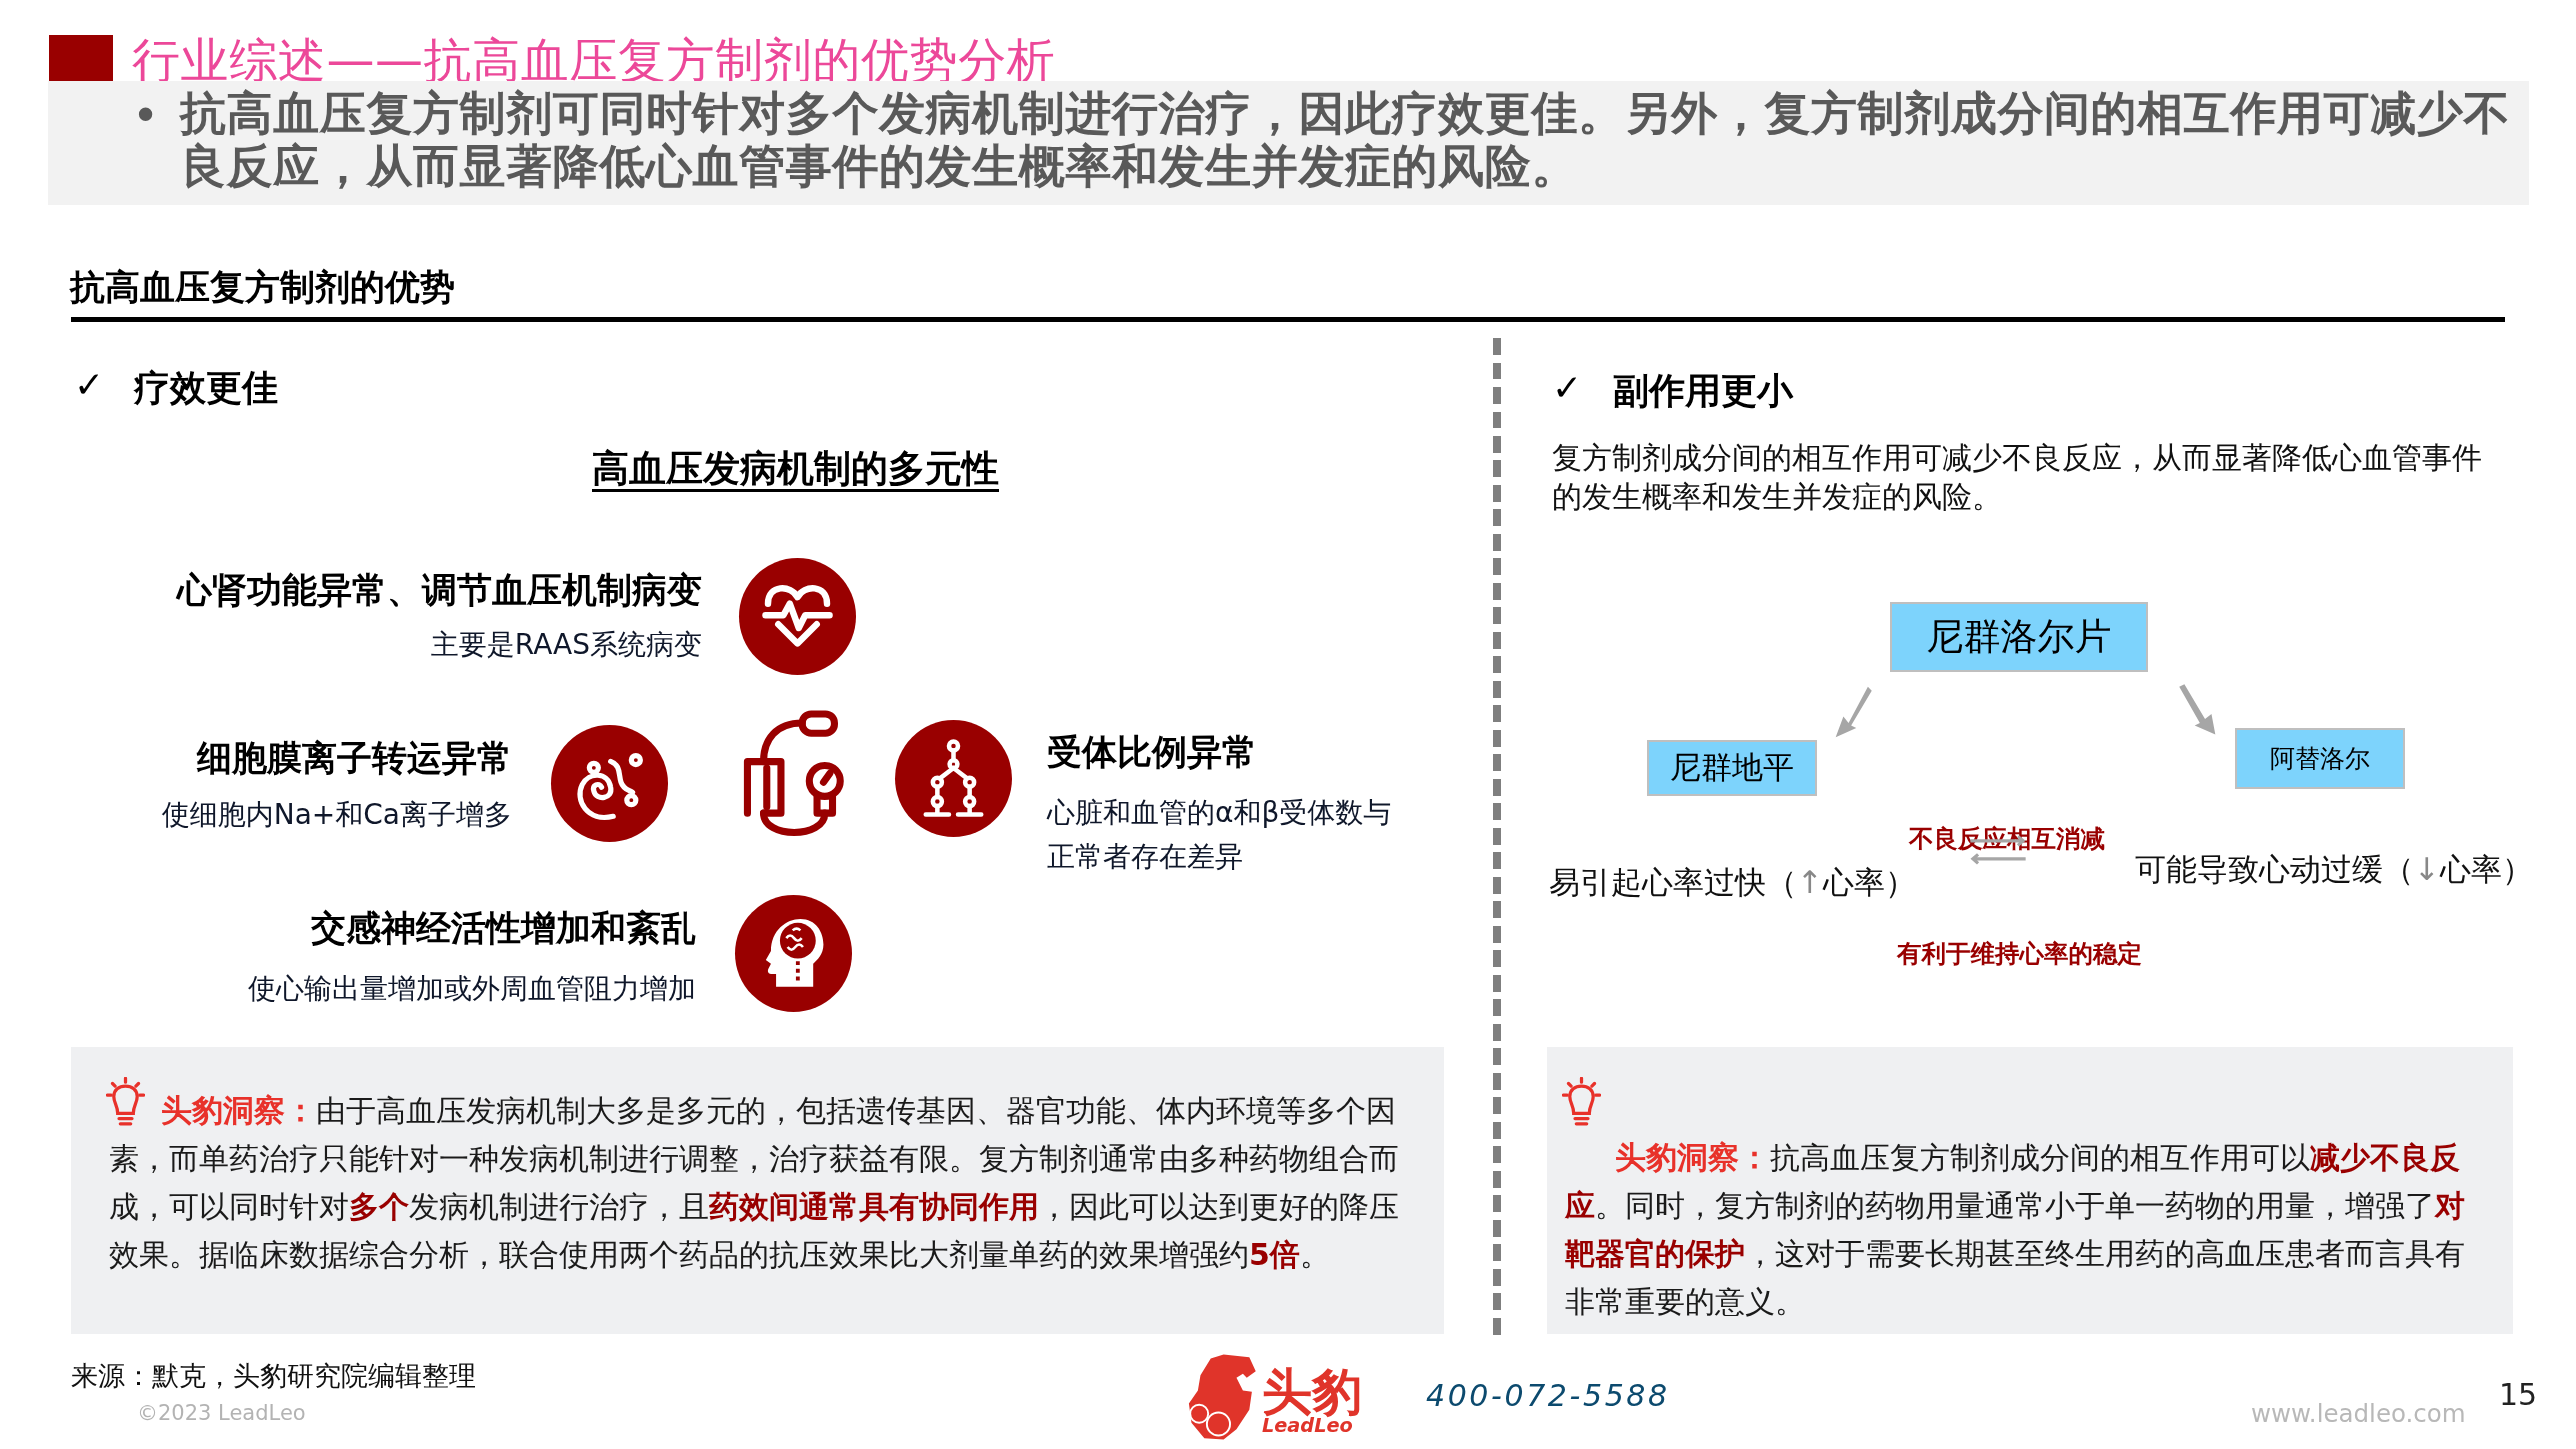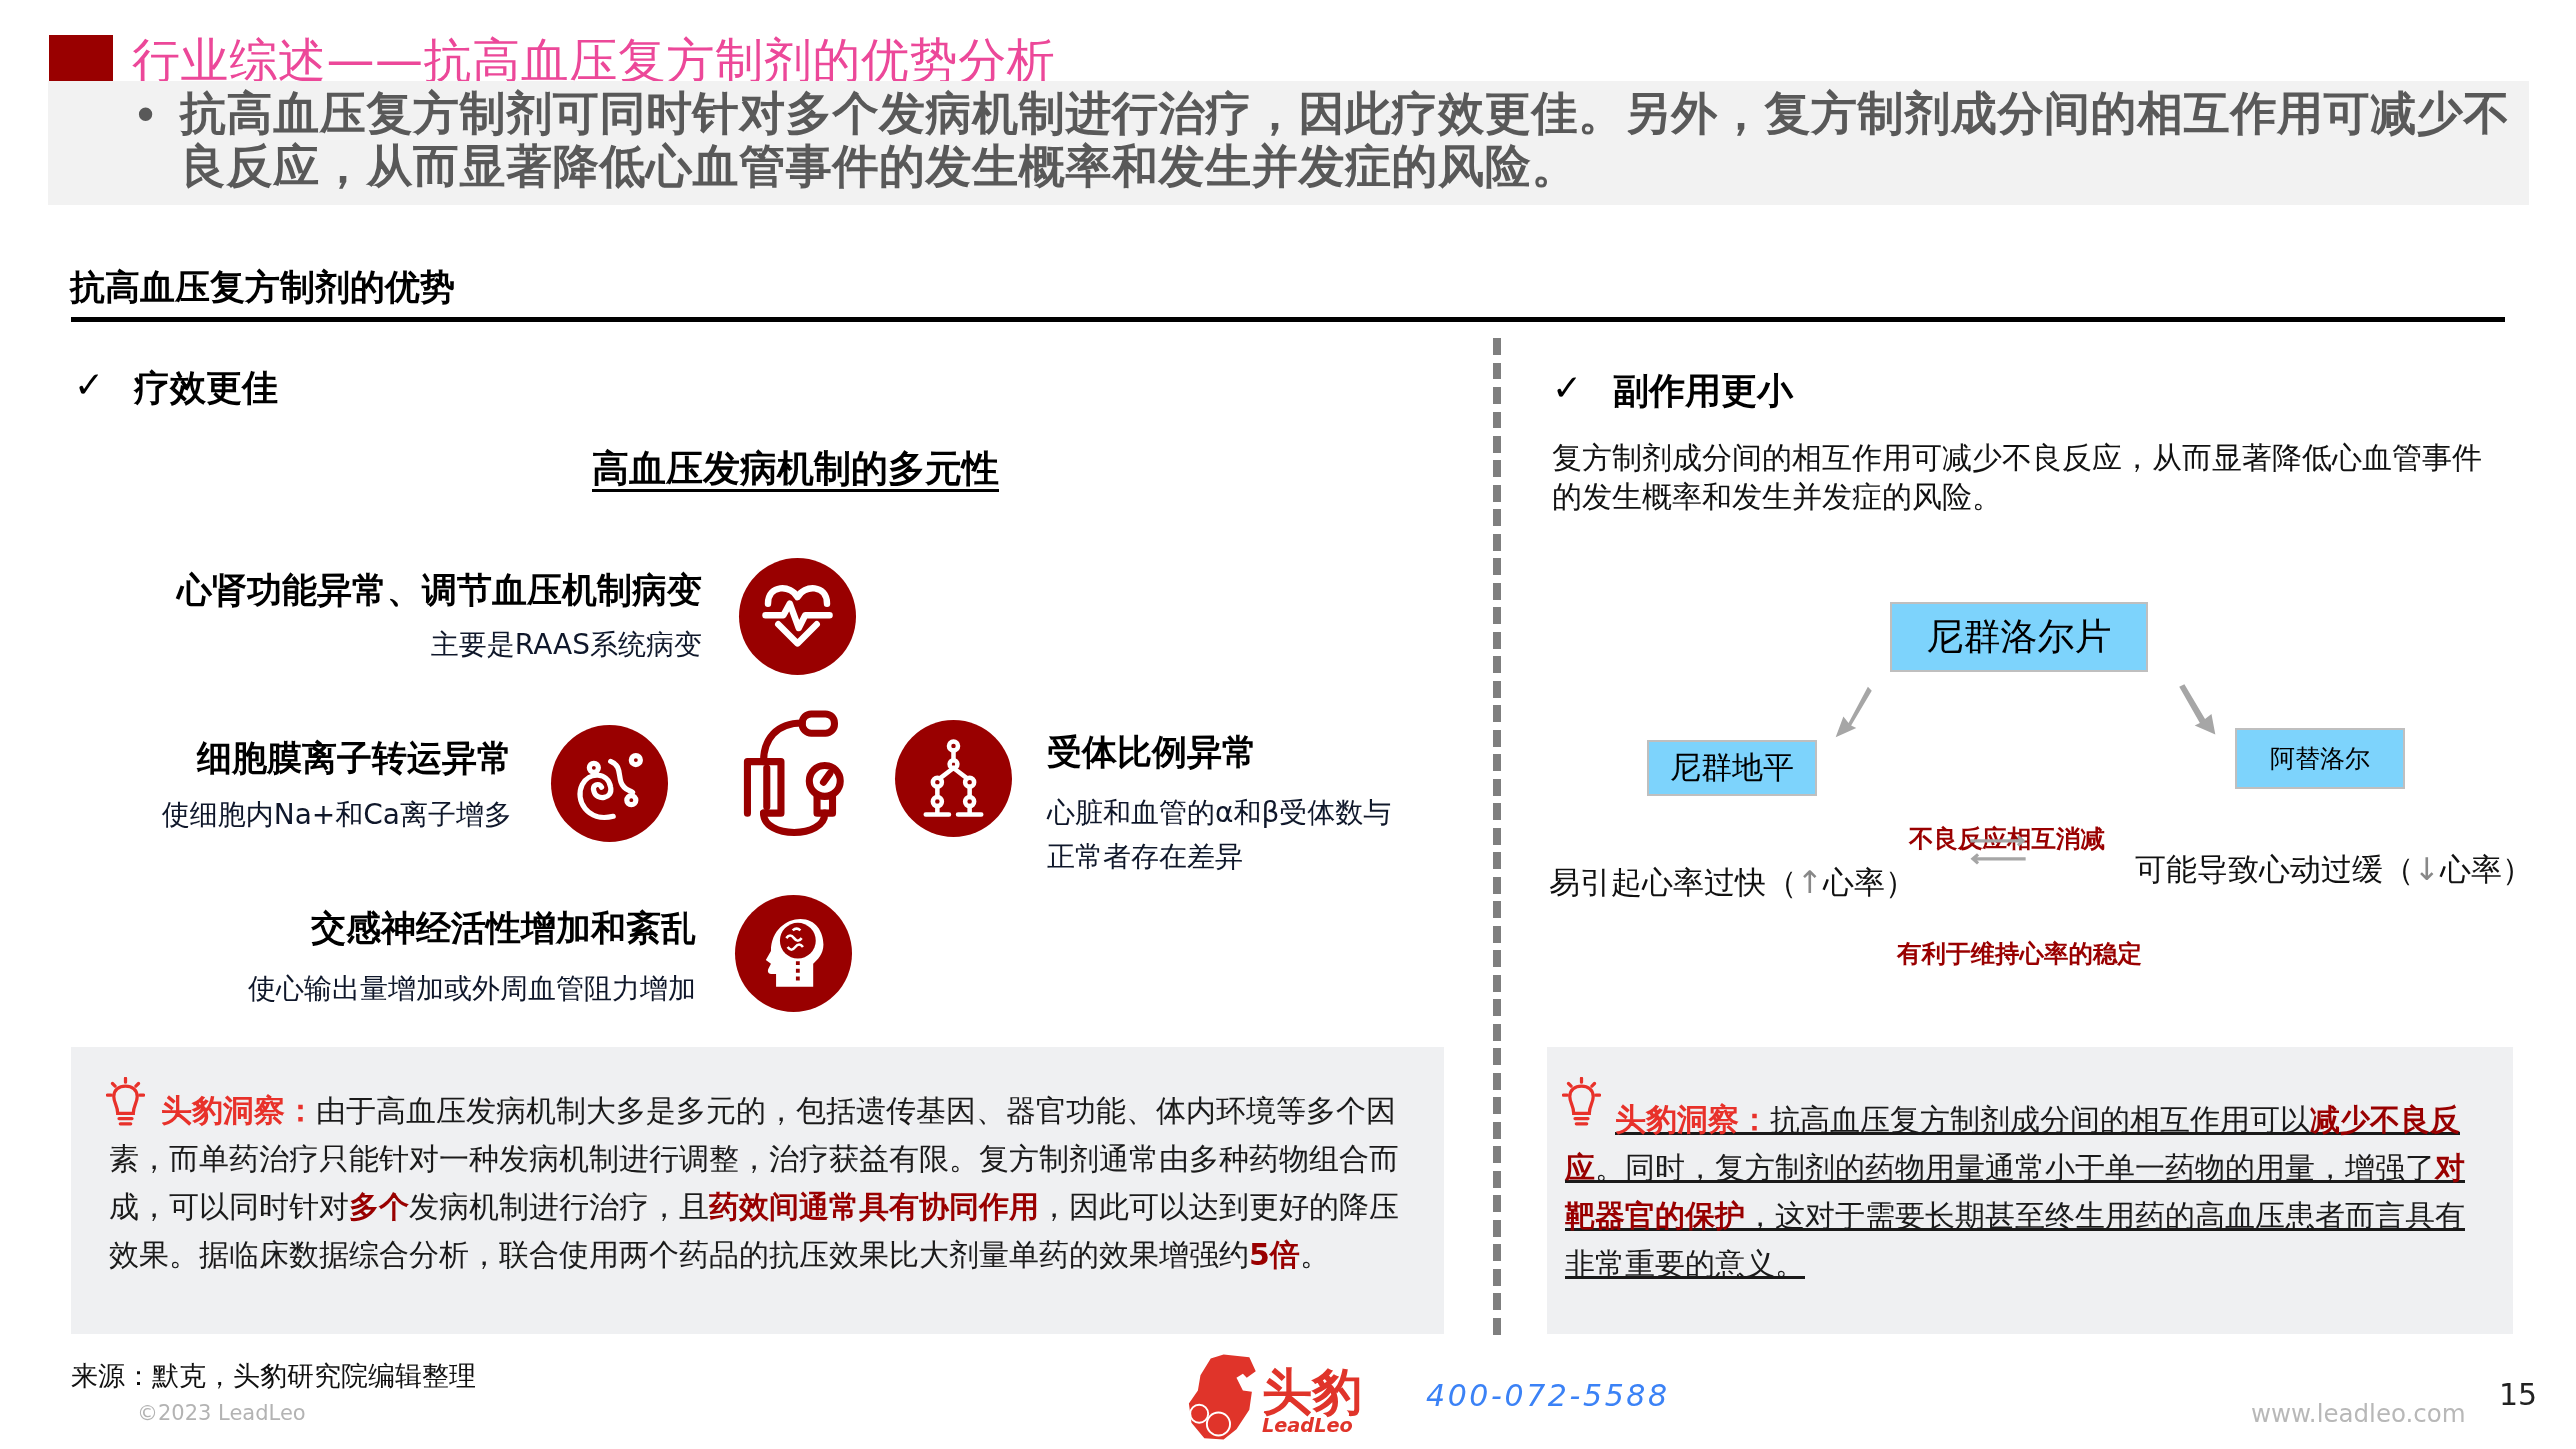--- a/index.html
+++ b/index.html
@@ -39,21 +39,21 @@
 
   
   .desc { font-size: 30px; line-height: 39px; color: #111; }
   .drug-box { border: 2.6px solid #bfbfbf; background: #7dd3fc; display: flex; align-items: center; justify-content: center; }
   .red-note { color: #990000; font-weight: bold; font-size: 24.5px; white-space: nowrap; }
   .effect { font-size: 31px; white-space: nowrap; color: #111; }
 
   
   .source { left: 71px; top: 1358px; font-size: 27px; color: #111; }
   .copyright { left: 137px; top: 1401px; font-size: 21px; color: #b3b3b3; }
-  .phone { left: 1426px; top: 1378px; font-size: 30px; color: #3b82f6; letter-spacing: 2.6px; font-style: italic; }
+  .phone { left: 1426px; top: 1378px; font-size: 30px; color: #0c4a6e; letter-spacing: 2.6px; font-style: italic; }
   .website { left: 2251px; top: 1399px; font-size: 24.5px; color: #b8b8b8; }
   .page-num { left: 2499px; top: 1377px; font-size: 30px; color: #222; }
   .logo-cn { left: 1262px; top: 1359px; font-size: 50px; color: #e0342a; font-weight: bold; }
   .logo-en { left: 1262px; top: 1414px; font-size: 19.3px; color: #e0342a; font-weight: bold; font-style: italic; }
 </style>
 </head>
 <body>
 
 <div class="abs title-mark"></div>
 <div class="abs page-title">行业综述——抗高血压复方制剂的优势分析</div>
@@ -184,21 +184,21 @@
 </div>
 
 <div class="abs insight" style="left:1547px; top:1047px; width:966px; height:287px;"></div>
 <div class="abs" style="left:1562px; top:1077px; width:39px; height:52px;">
   <svg width="39" height="52" viewBox="0 0 60 80" fill="none" stroke="#e8312a" stroke-width="5" stroke-linecap="round">
     <path d="M30 2 V8 M10 10 L14 14 M50 10 L46 14 M2 28 H8 M52 28 H58"></path>
     <path d="M18 56 C18 44, 12 40, 12 30 C12 20, 20 14, 30 14 C40 14, 48 20, 48 30 C48 40, 42 44, 42 56 Z"></path>
     <path d="M20 64 H40 M22 72 H38"></path>
   </svg>
 </div>
-<div class="abs insight-text" style="left:1565px; top:1095px; width:914px; text-indent:50px;text-decoration:underline;">
+<div class="abs insight-text" style="left:1565px; top:1133px; width:914px; text-indent:50px;">
   <span class="insight-label">头豹洞察：</span><span>抗高血压复方制剂成分间的相互作用可以</span><span class="hl">减少不良反应</span><span>。同时，复方制剂的药物用量通常小于单一药物的用量，增强了</span><span class="hl">对靶器官的保护</span><span>，这对于需要长期甚至终生用药的高血压患者而言具有非常重要的意义。</span>
 </div>
 
 <div class="abs source">来源：默克，头豹研究院编辑整理</div>
 <div class="abs copyright">©2023 LeadLeo</div>
 
 <div class="abs" style="left:1185px; top:1352px; width:74px; height:90px;">
   <svg width="74" height="90" viewBox="0 0 115 140">
     <path d="M40 10 L60 4 L100 8 L110 30 L96 40 L90 34 L80 40 L90 60 L104 62 L100 90 L80 120 L60 136 L30 134 L10 110 L6 80 L20 60 L24 36 Z" fill="#e0342a"></path>
     <circle cx="22" cy="96" r="14" fill="none" stroke="#fff" stroke-width="3"></circle>

